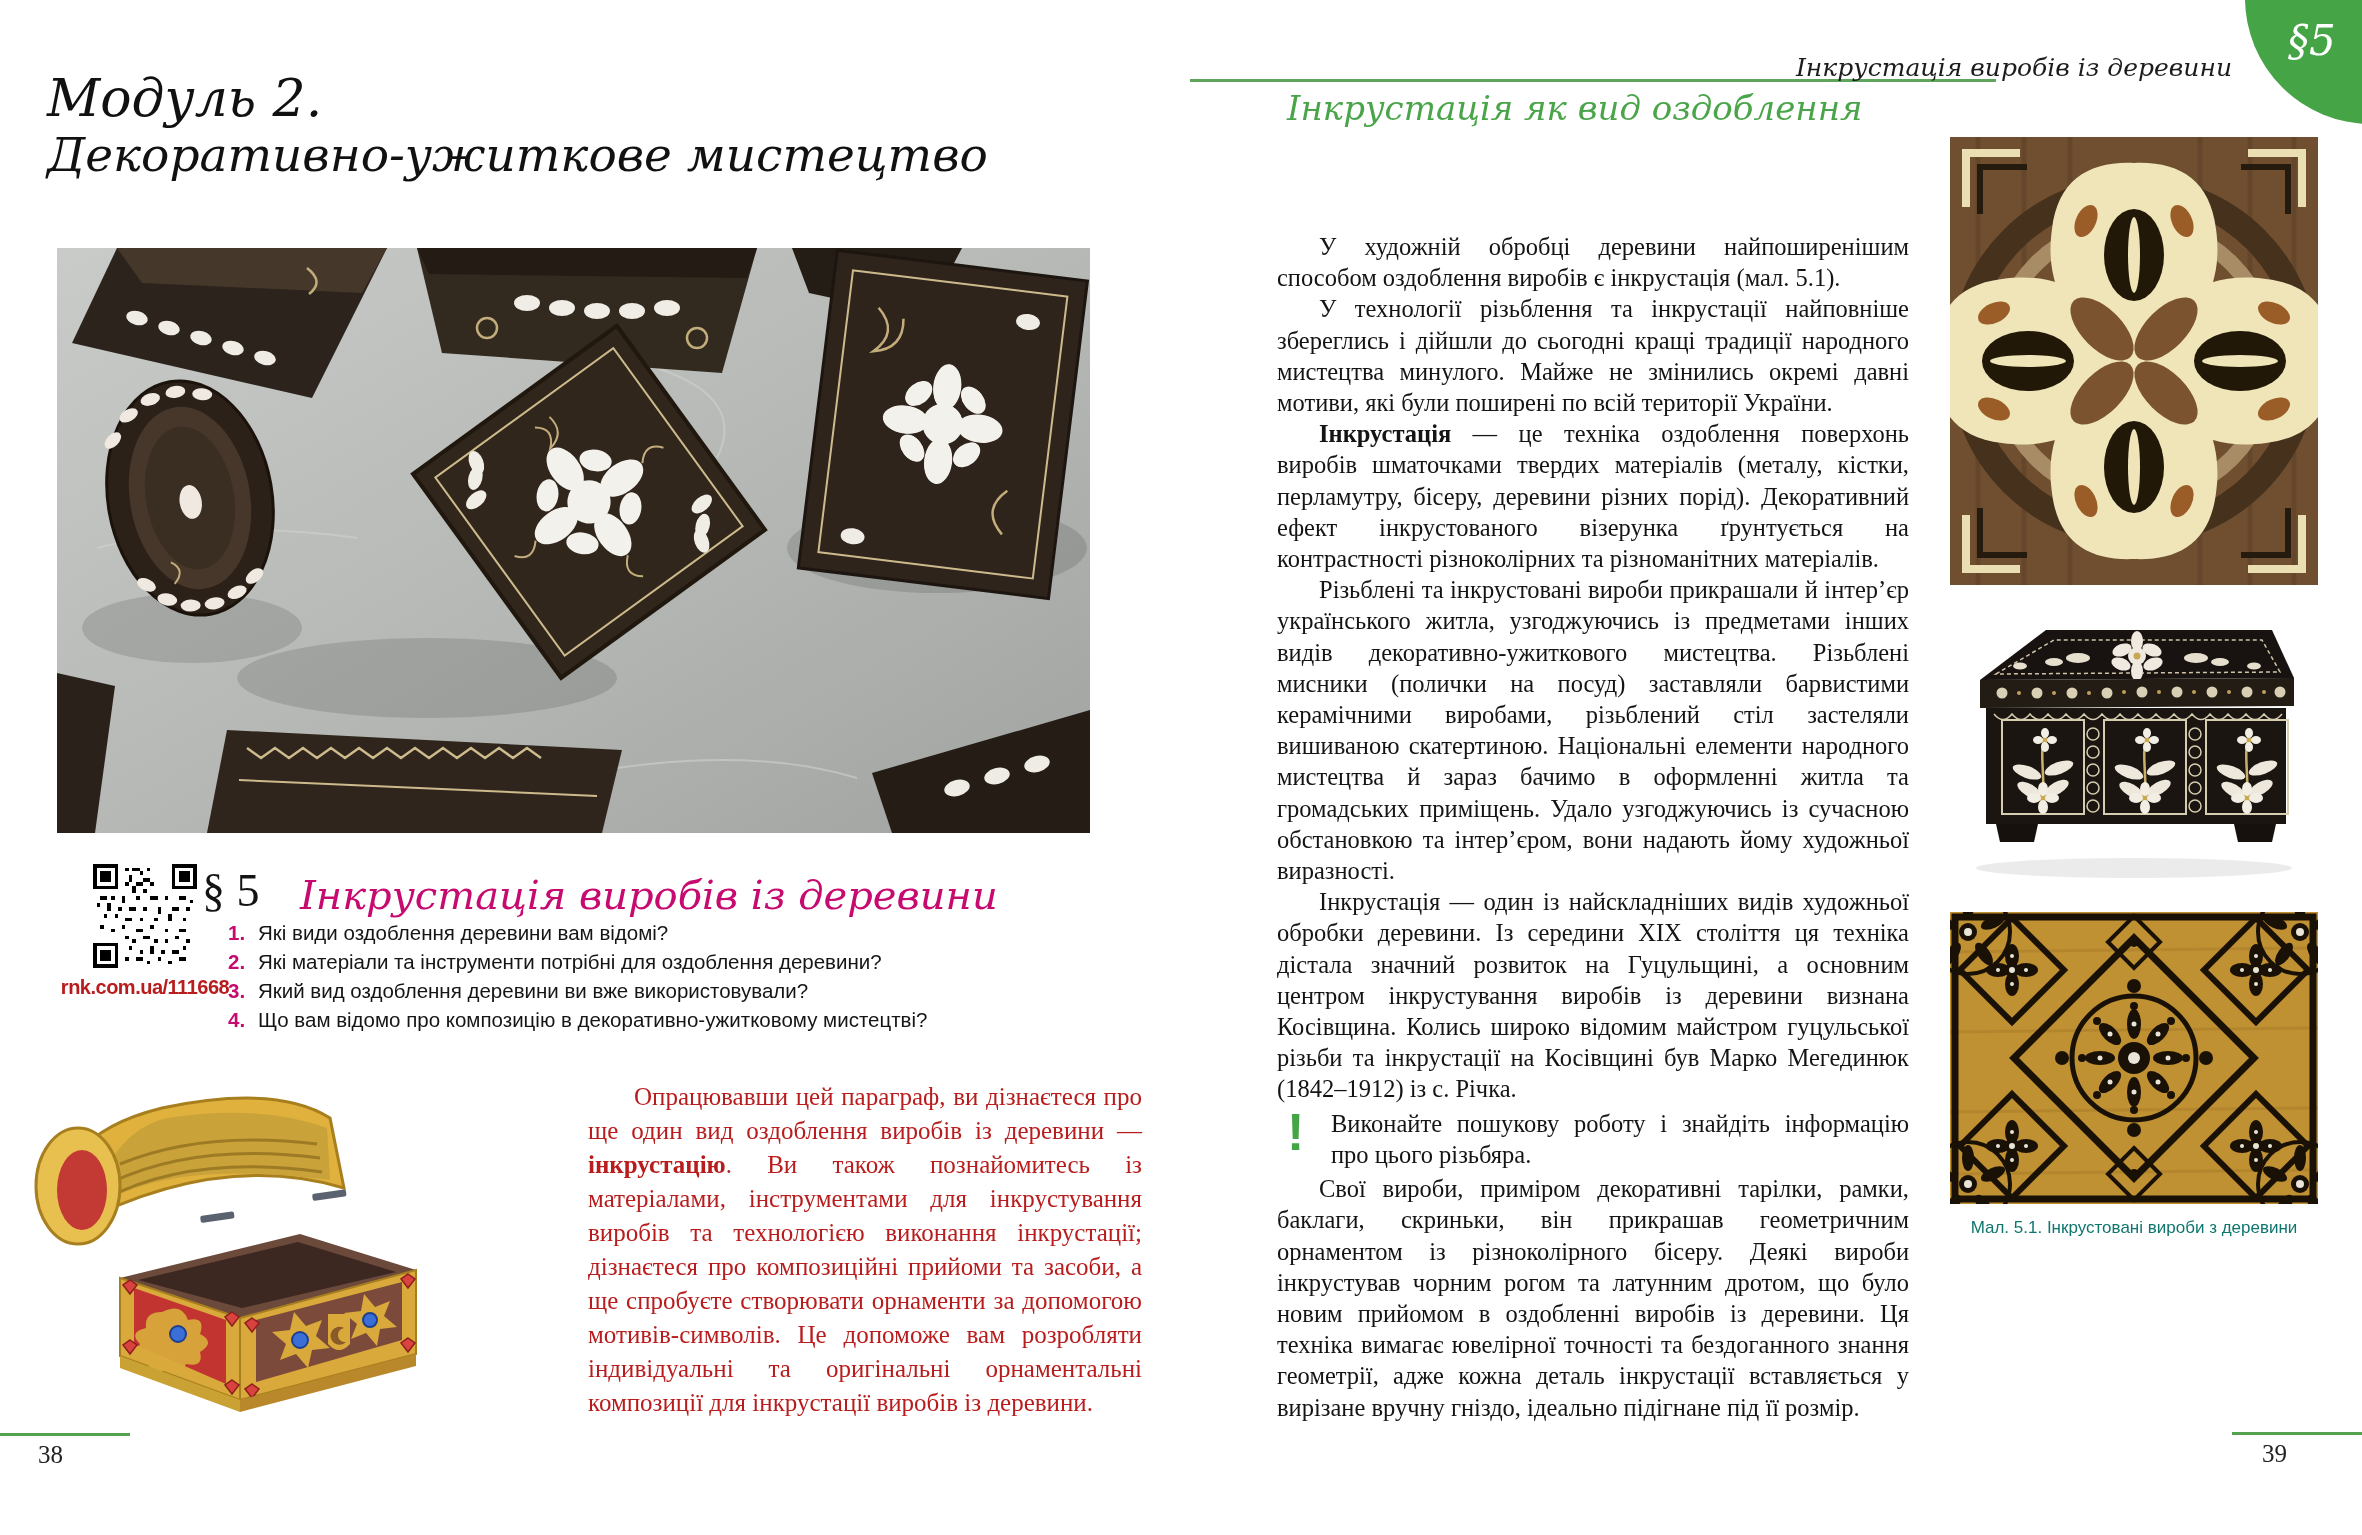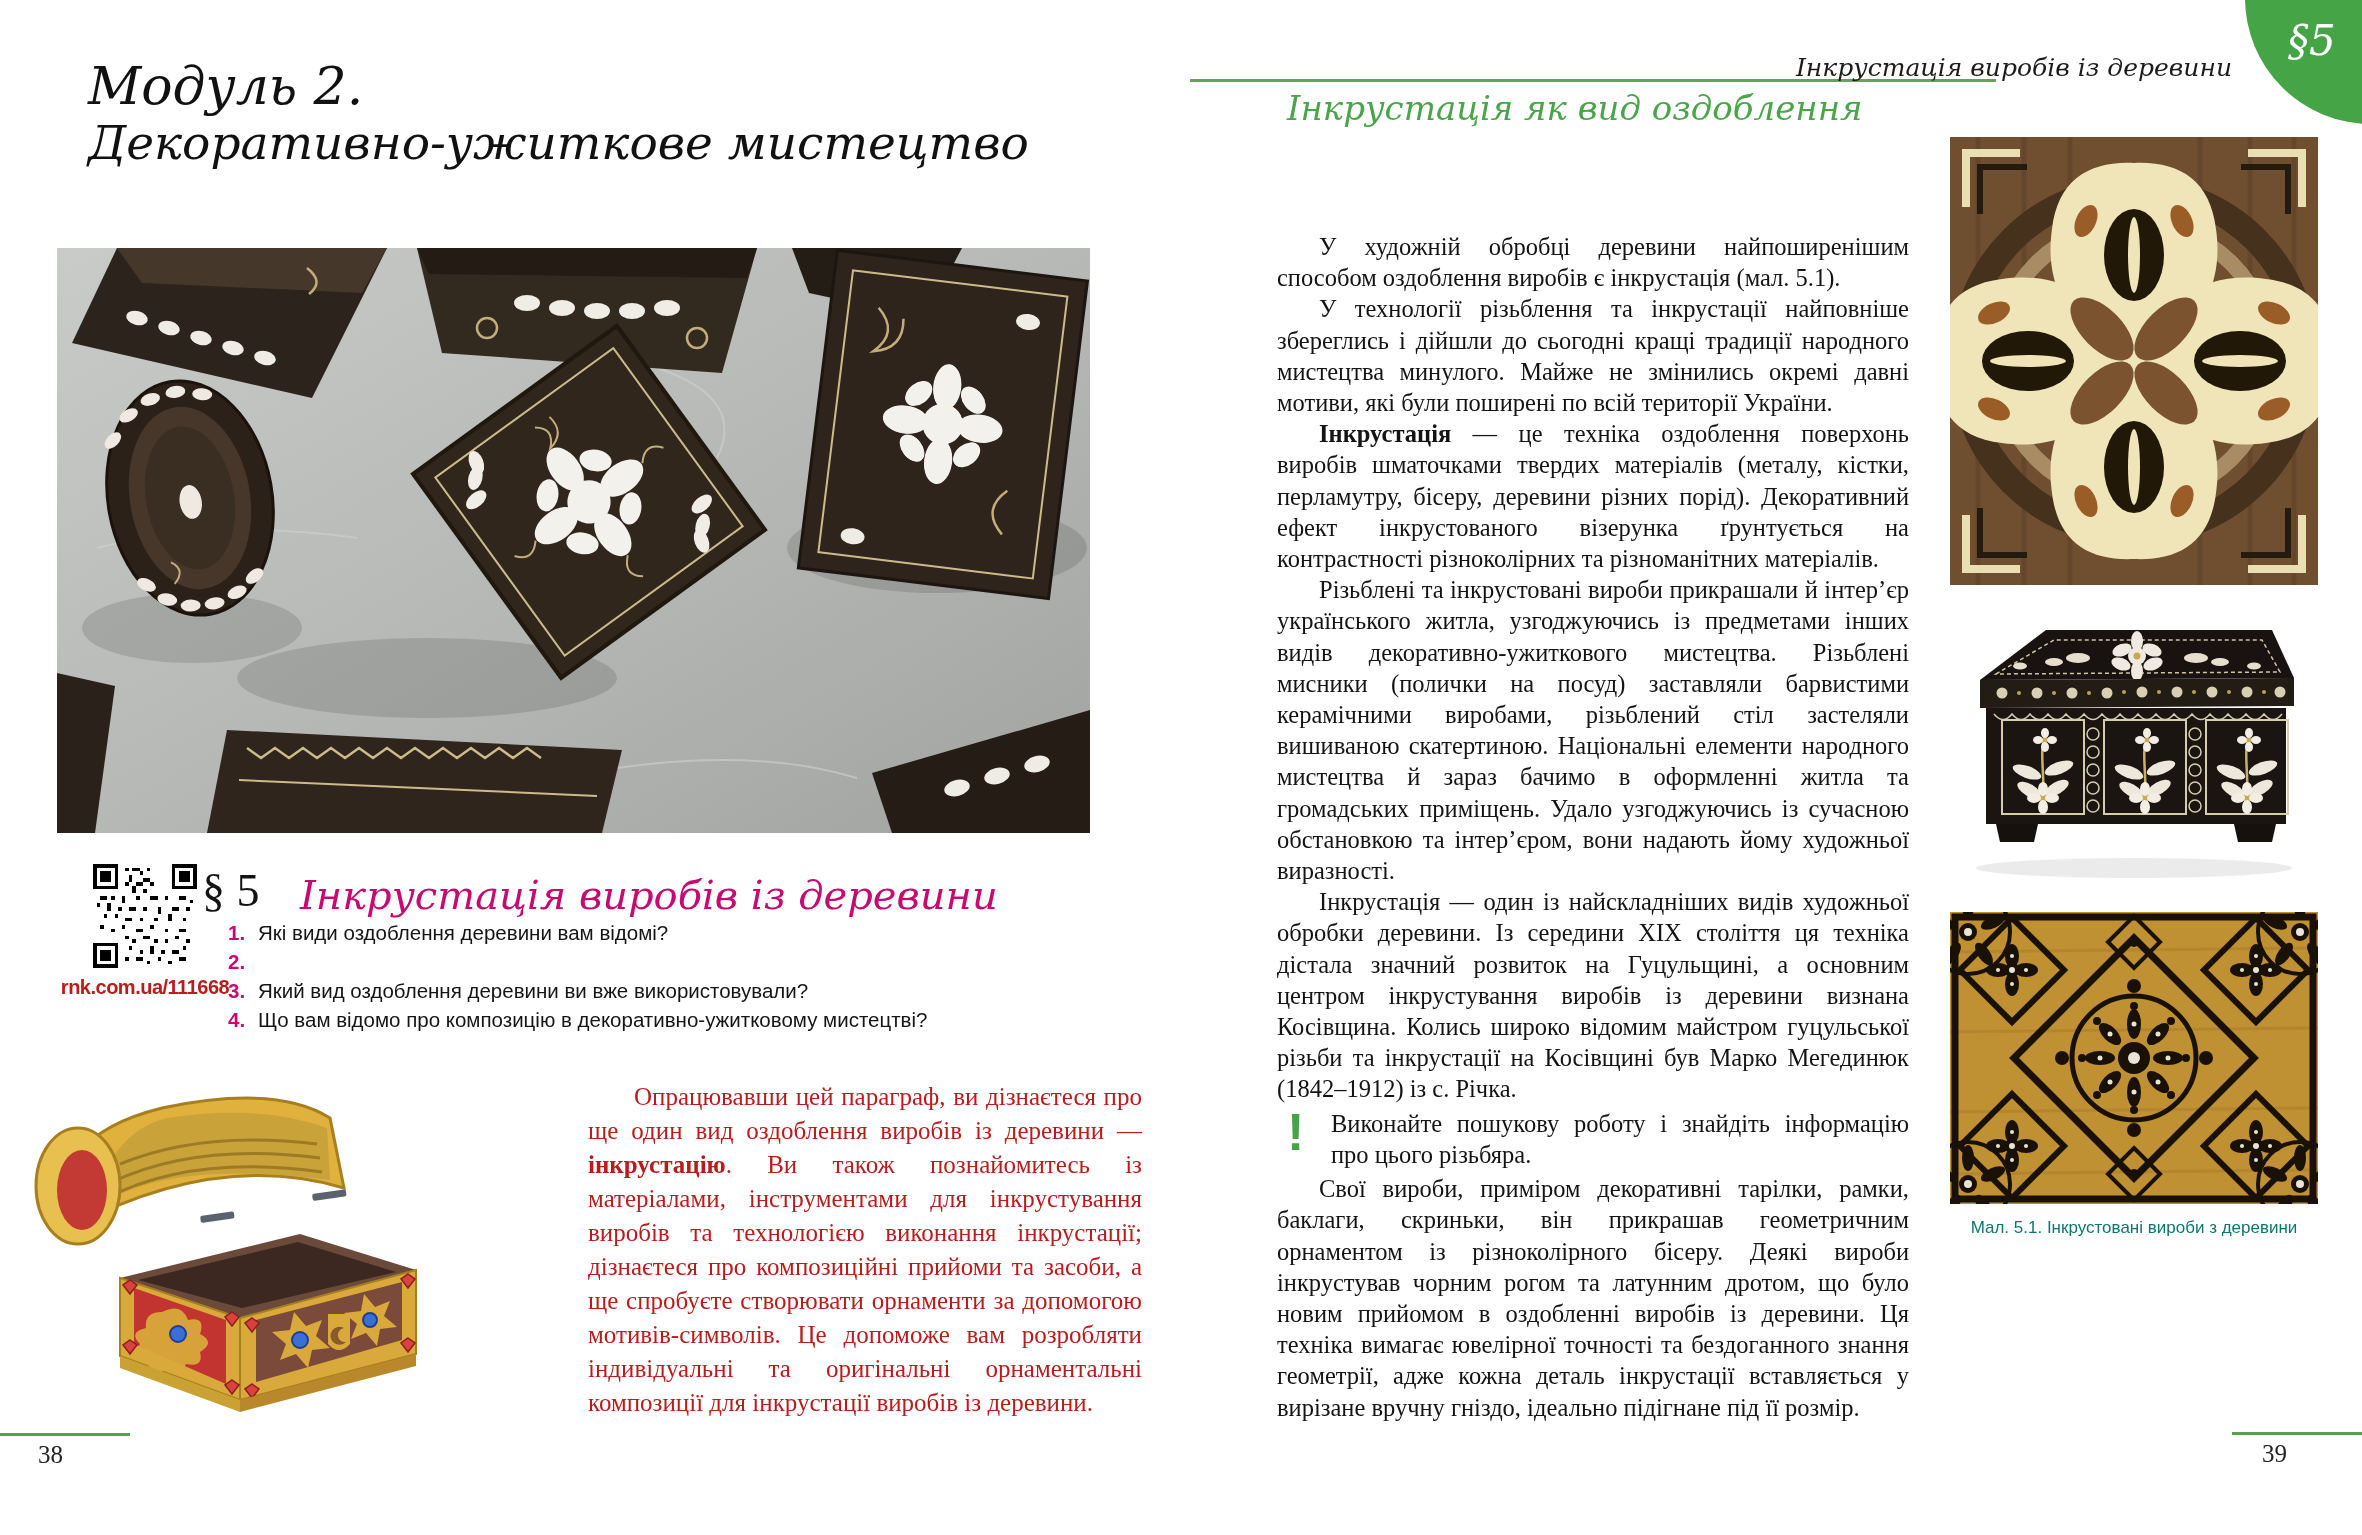--- a/index.html
+++ b/index.html
@@ -2,21 +2,21 @@
 <html lang="uk"><head>
 <meta charset="utf-8">
 <style>
   html,body{margin:0;padding:0;background:#ffffff;}
   #spread{position:relative;width:2362px;height:1535px;background:#fff;overflow:hidden;
           font-family:"Liberation Serif","DejaVu Serif",serif;color:#1b1b1b;}
   .script{font-family:"DejaVu Serif","Liberation Serif",serif;font-style:italic;}
   .b{font-weight:bold;}
 
   
-  .module-title{position:absolute;left:47px;top:56px;line-height:1.16;color:#111;margin-left:41px;}
+  .module-title{position:absolute;left:47px;top:68px;line-height:1.16;color:#111;}
   .module-title .l1{font-size:52px;}
   .module-title .l2{font-size:47px;}
 
   .photo{position:absolute;left:57px;top:248px;width:1033px;height:585px;}
   .photo svg{display:block;width:100%;height:100%;}
 
   .qr-block{position:absolute;left:60px;top:864px;width:170px;text-align:center;}
   .qr-block svg{width:104px;height:104px;display:inline-block;}
   .qr-label{font-family:"Liberation Sans","DejaVu Sans",sans-serif;font-weight:bold;
             font-size:20px;margin-top:4px;letter-spacing:-0.5px;color:#b91c1c;}
@@ -291,20 +291,21 @@
   <div class="section-mark">§ 5</div>
   <div class="section-title script">Інкрустація виробів із деревини</div>
 
   <div class="questions">
     <div class="q-row">
       <span class="q-num">1.</span>
       <span class="q-text">Які види оздоблення деревини вам відомі?</span>
     </div>
     <div class="q-row">
       <span class="q-num">2.</span>
+      <span class="q-text">Які матеріали та інструменти потрібні для оздоблення деревини?</span>
     </div>
     <div class="q-row">
       <span class="q-num">3.</span>
       <span class="q-text">Який вид оздоблення деревини ви вже використовували?</span>
     </div>
     <div class="q-row">
       <span class="q-num">4.</span>
       <span class="q-text">Що вам відомо про композицію в декоративно-ужитковому мистецтві?</span>
     </div>
   </div>

